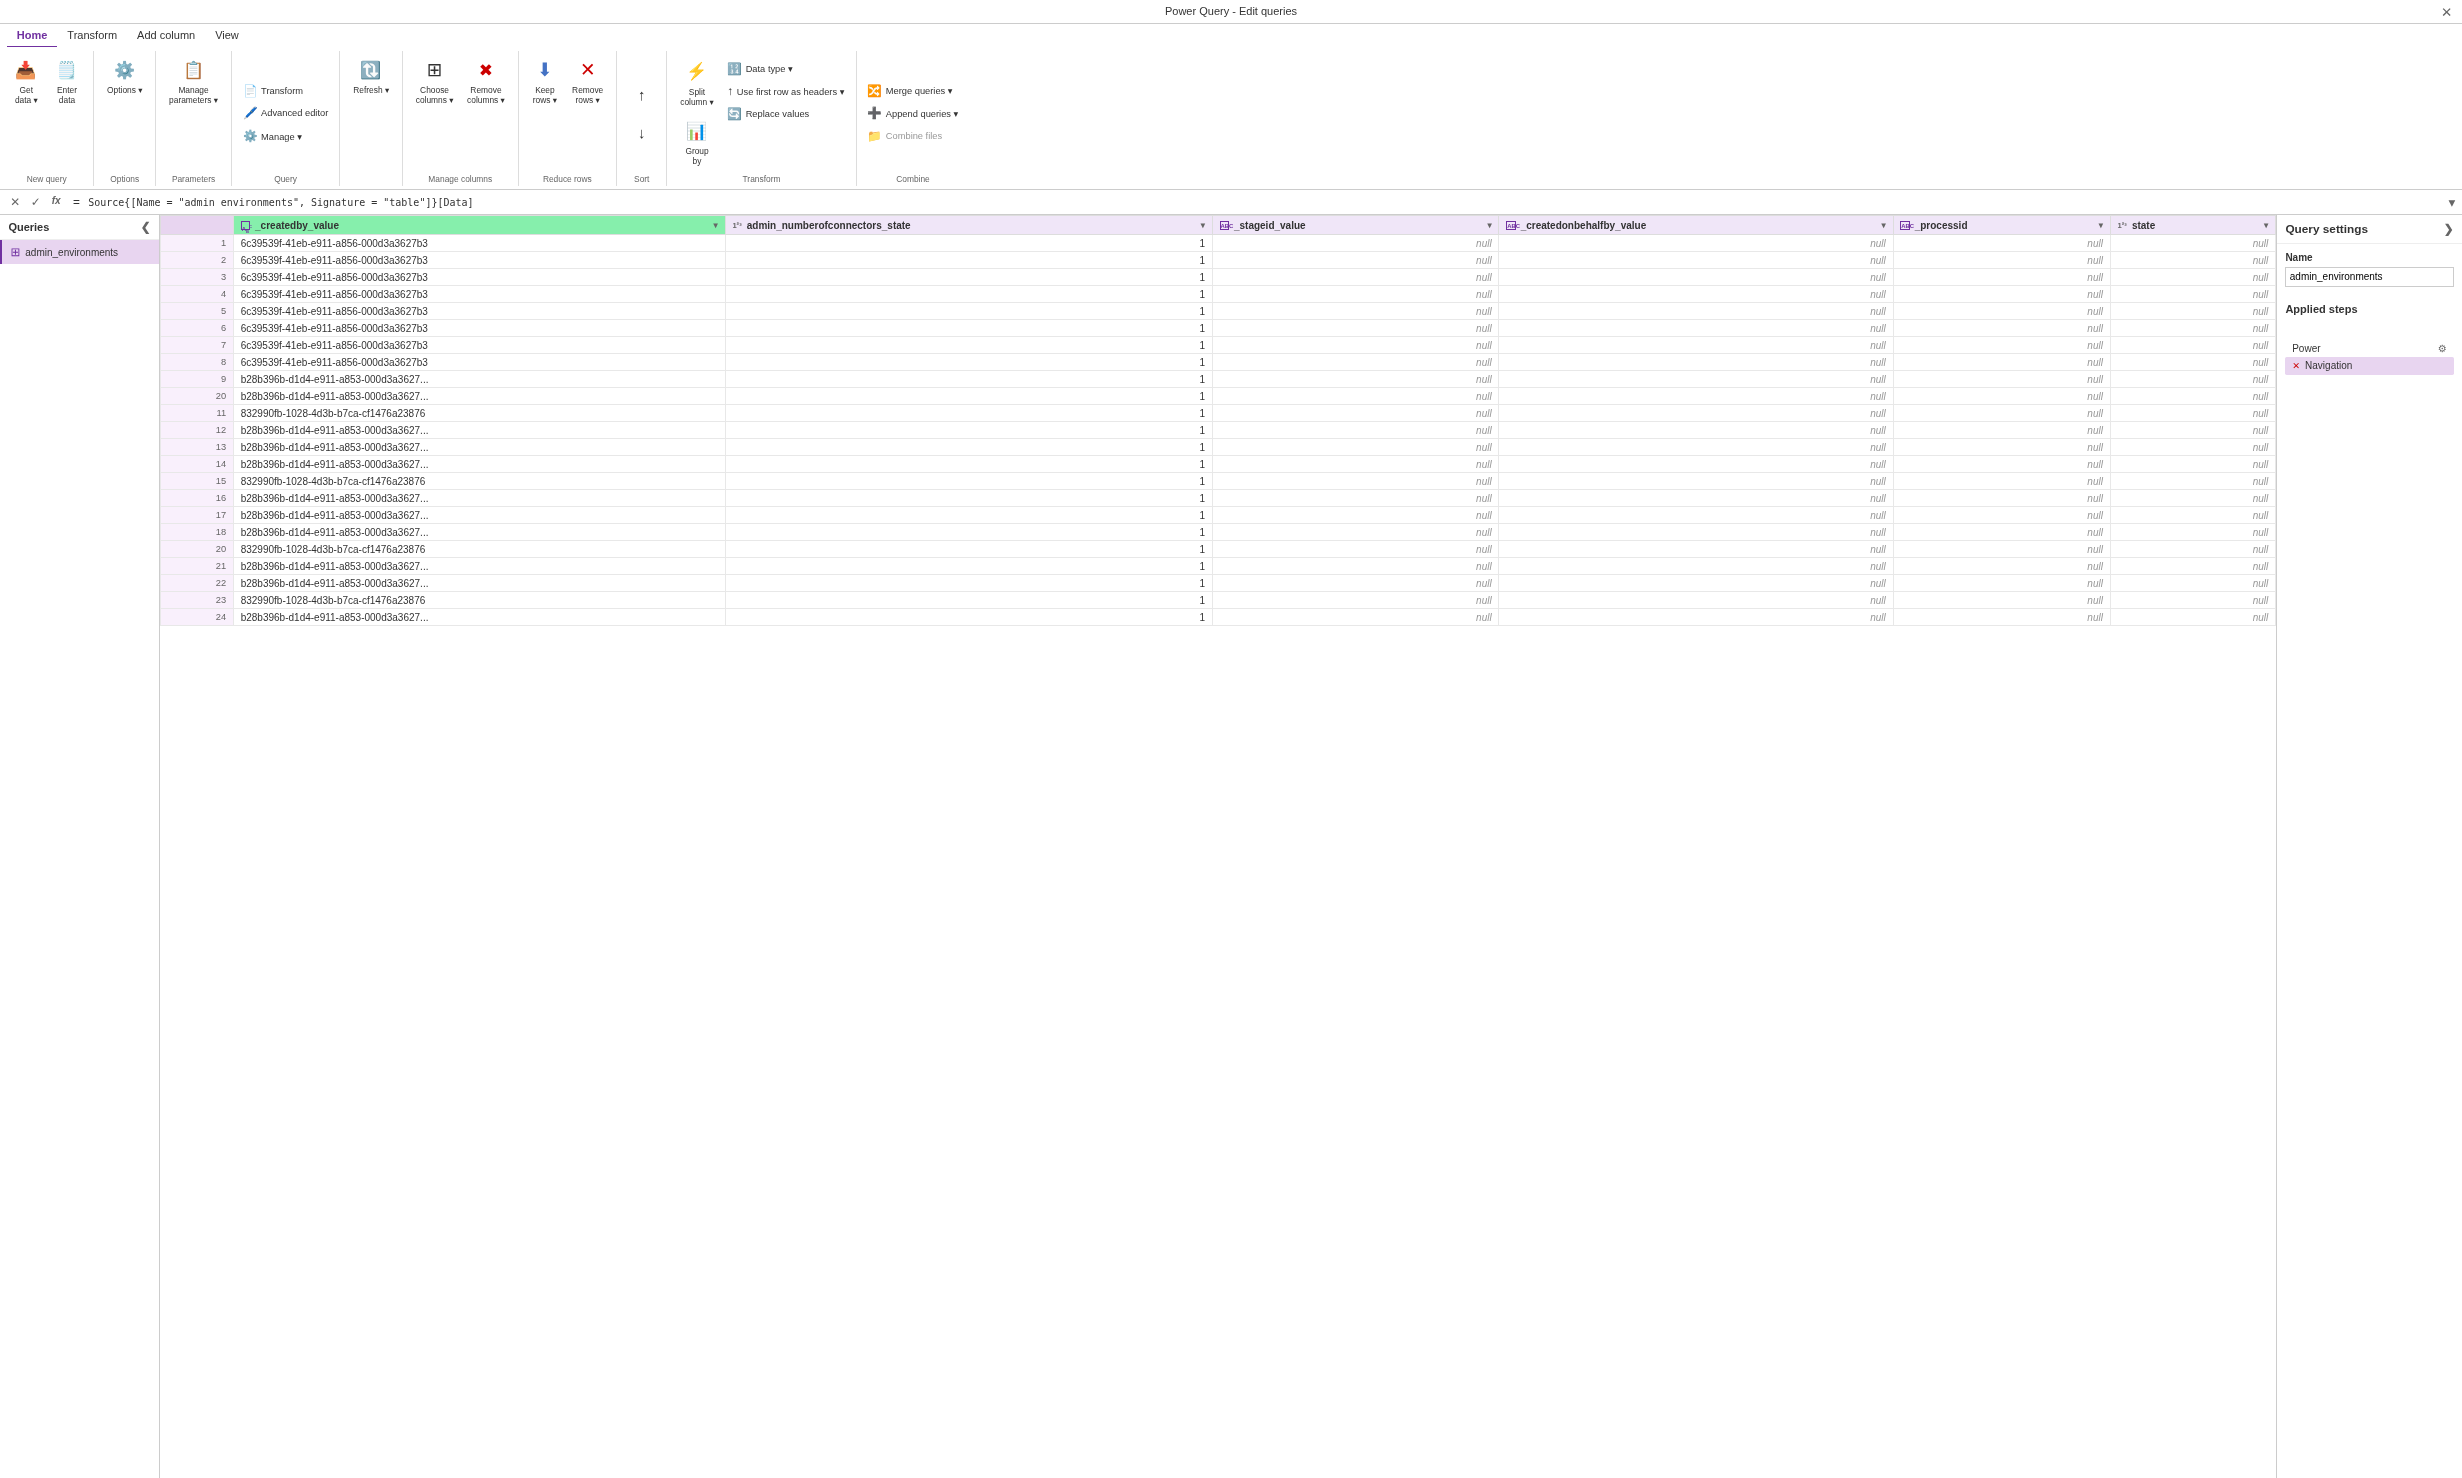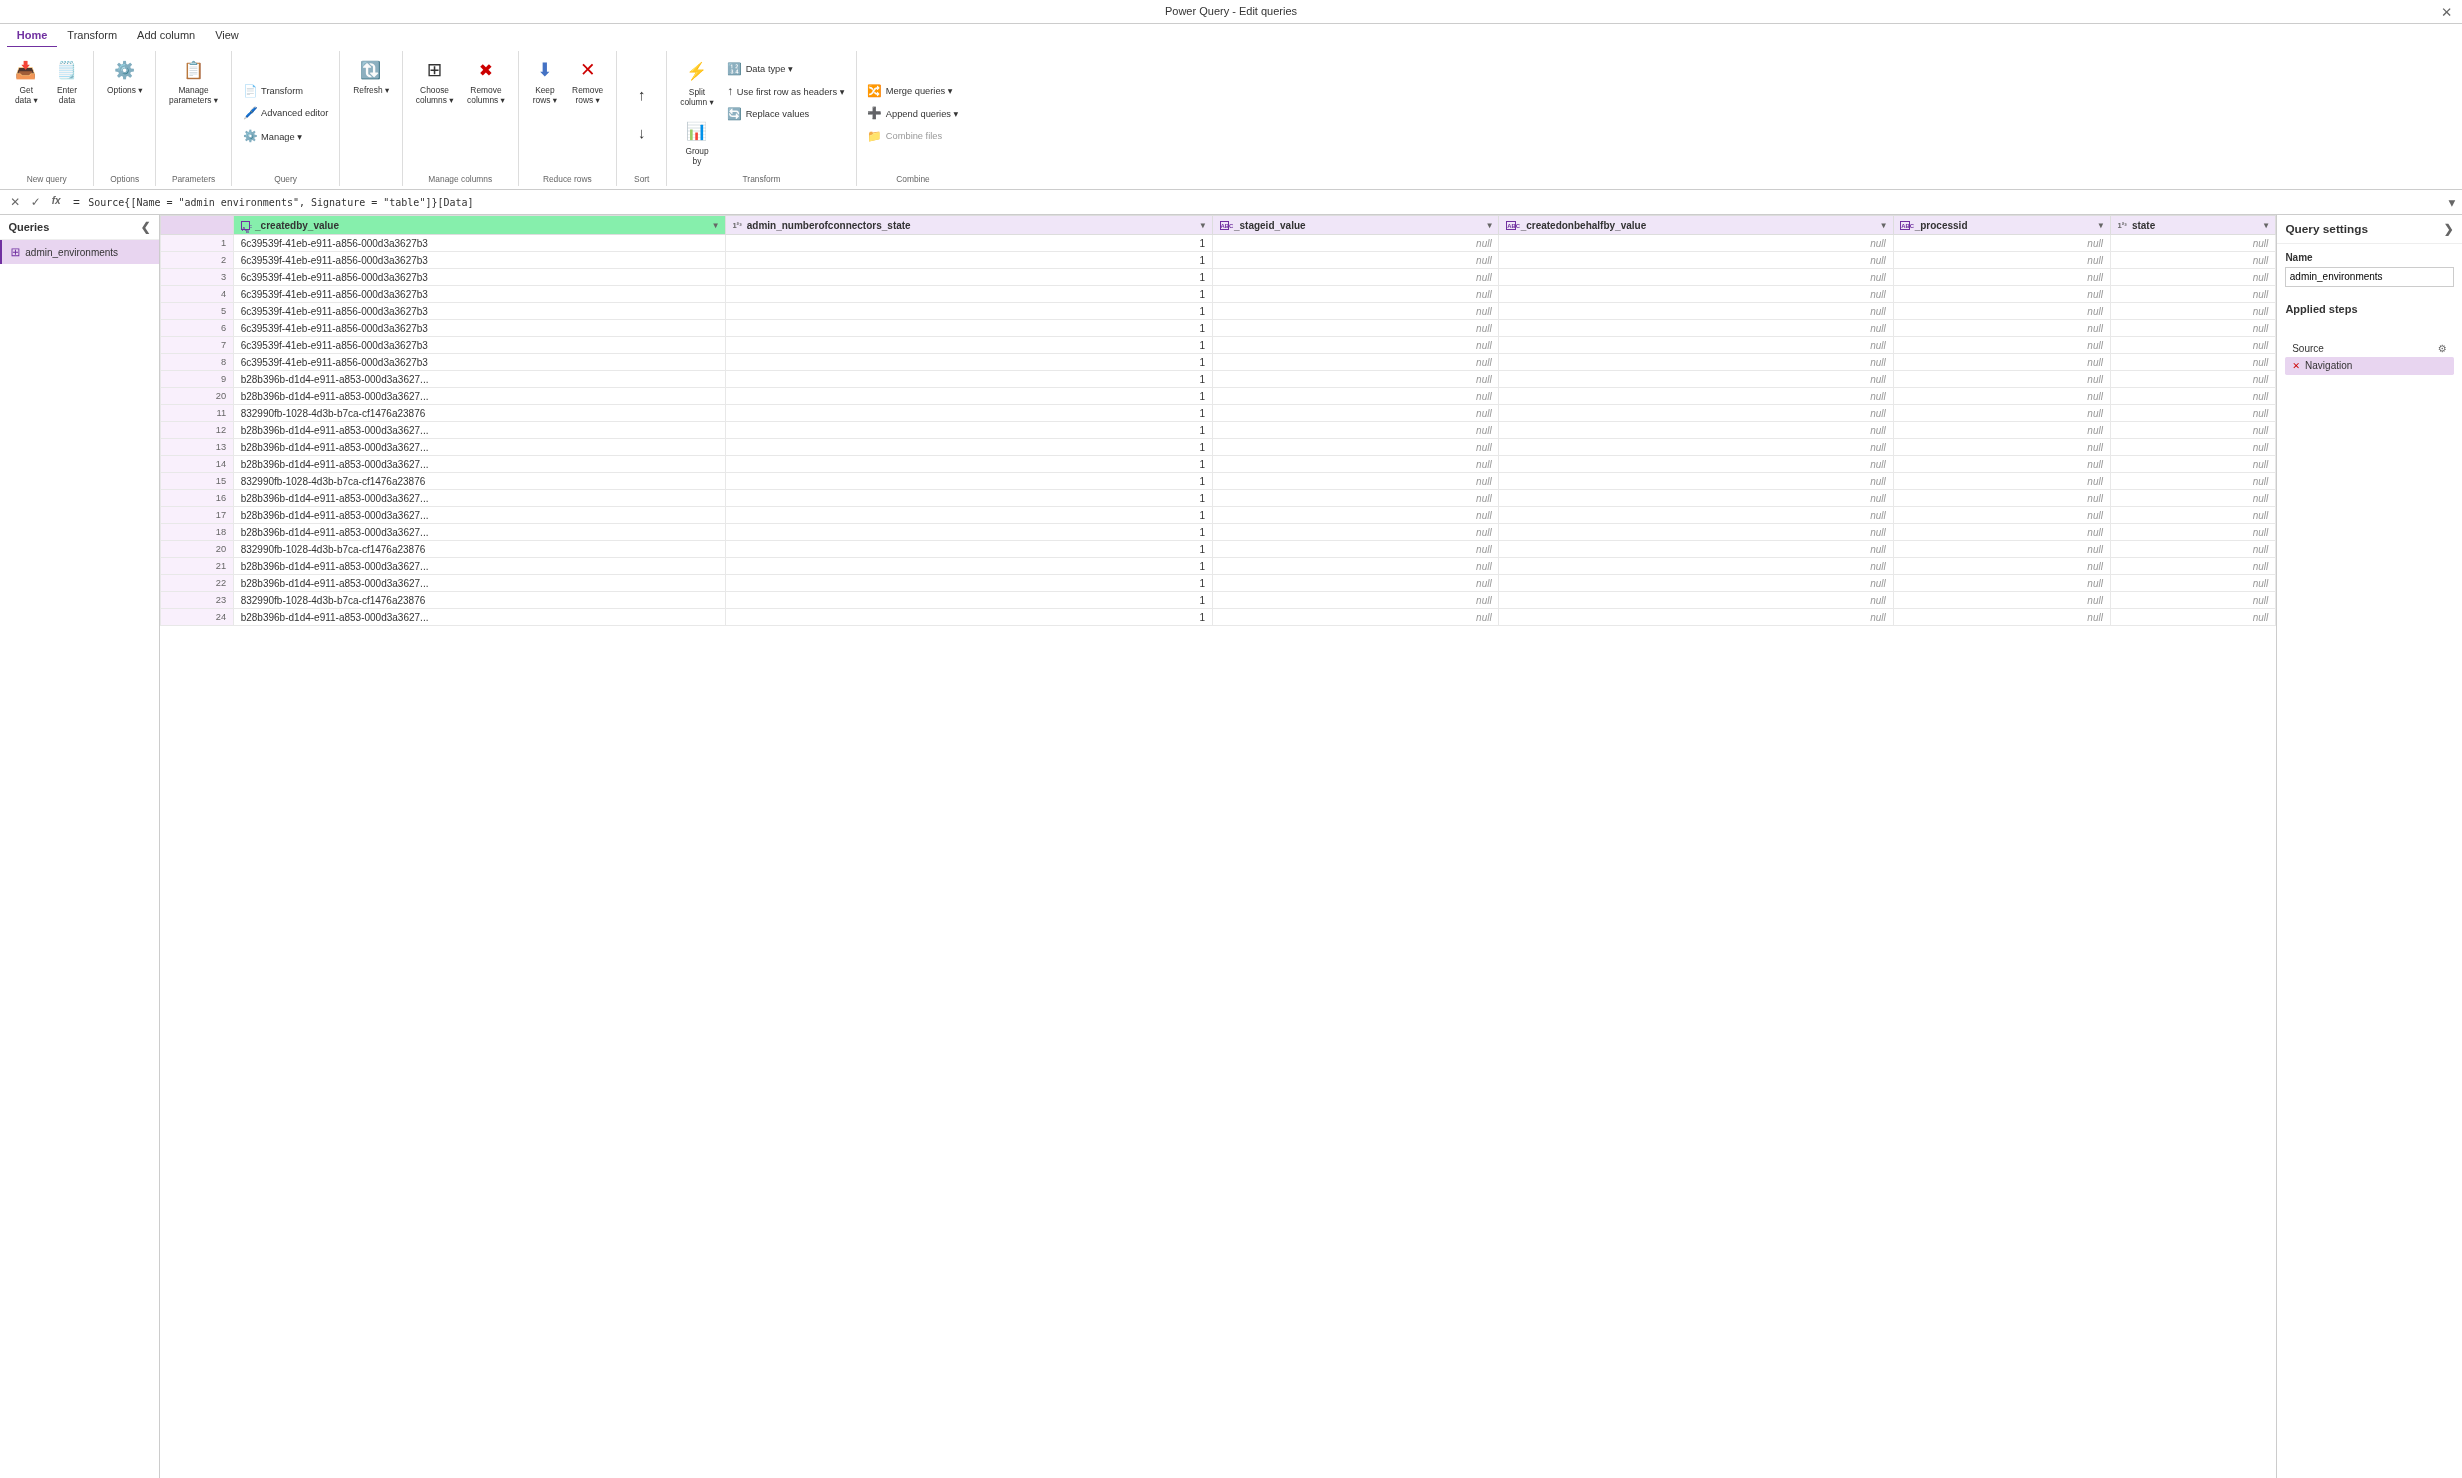--- a/index.html
+++ b/index.html
@@ -739,21 +739,21 @@
       <span>Query settings</span>
       <span class="settings-expand">❯</span>
     </div>
     <div class="settings-section">
       <div class="settings-label">Name</div>
       <input type="text" style="width: 100%; border: 0.8px solid rgb(204, 204, 204); padding: 3.4px; font-size: 10px; outline: none;" value="admin_environments">
     </div>
     <div class="applied-steps">
       <div class="applied-steps-label">Applied steps</div>
       <div class="step-item">
-        <span>Source</span>
+        <span>Power</span>
         <span class="step-gear">⚙</span>
       </div>
       <div class="step-item active">
         <span style="font-size:9.3px;color:#c00;margin-right:1.7px;">✕</span>
         <span>Navigation</span>
       </div>
     </div>
   </div>
 
 </div>

